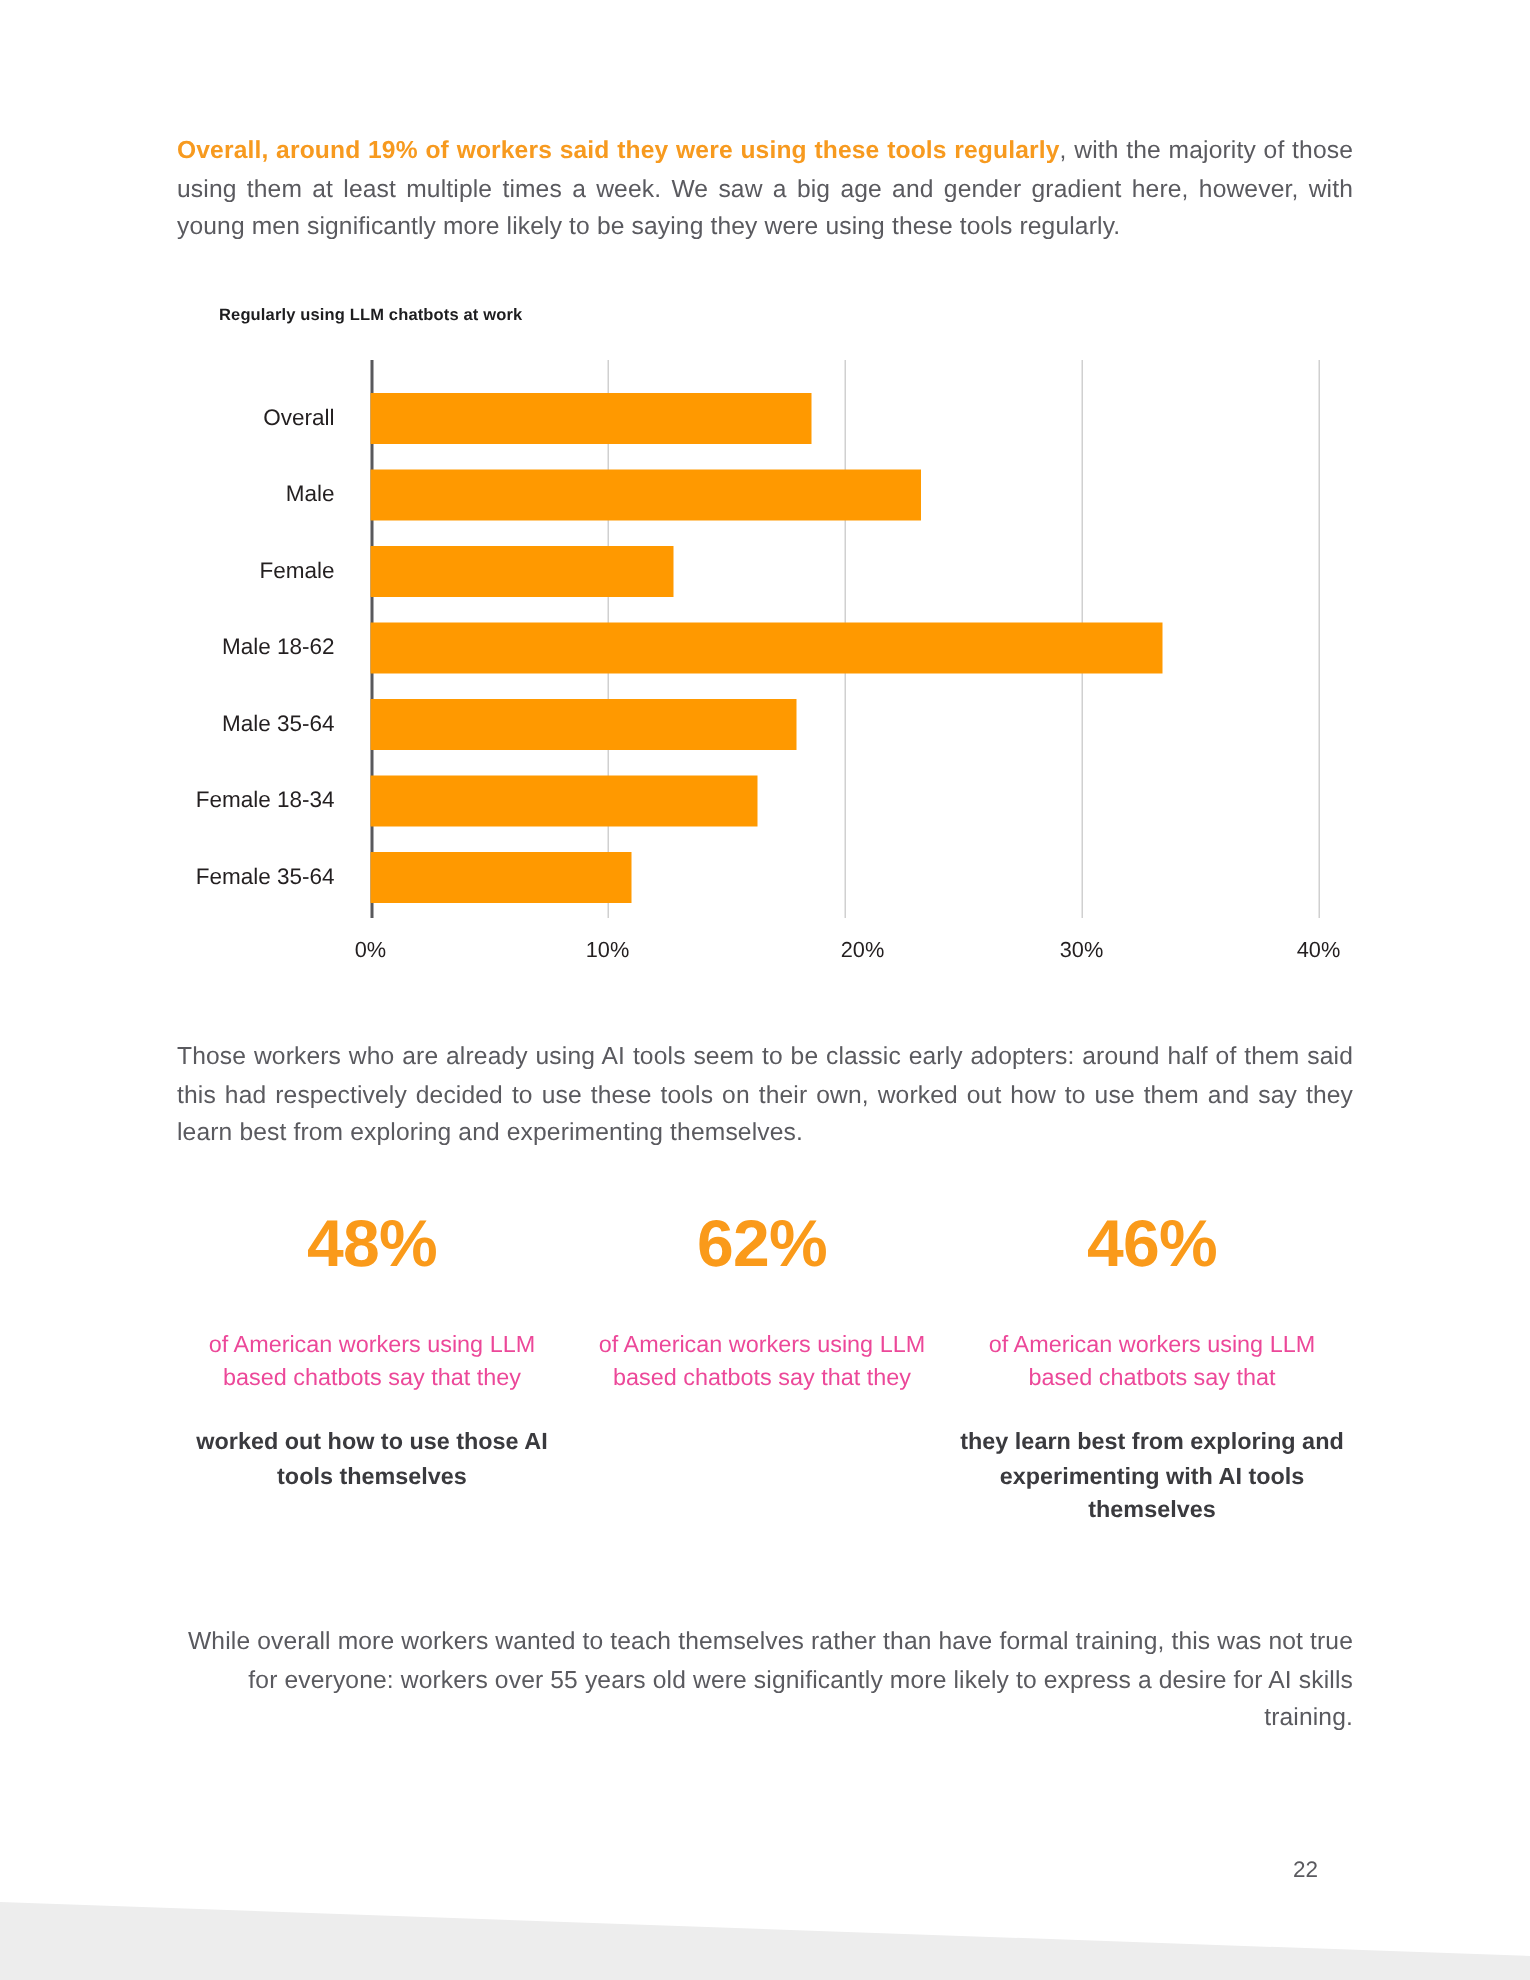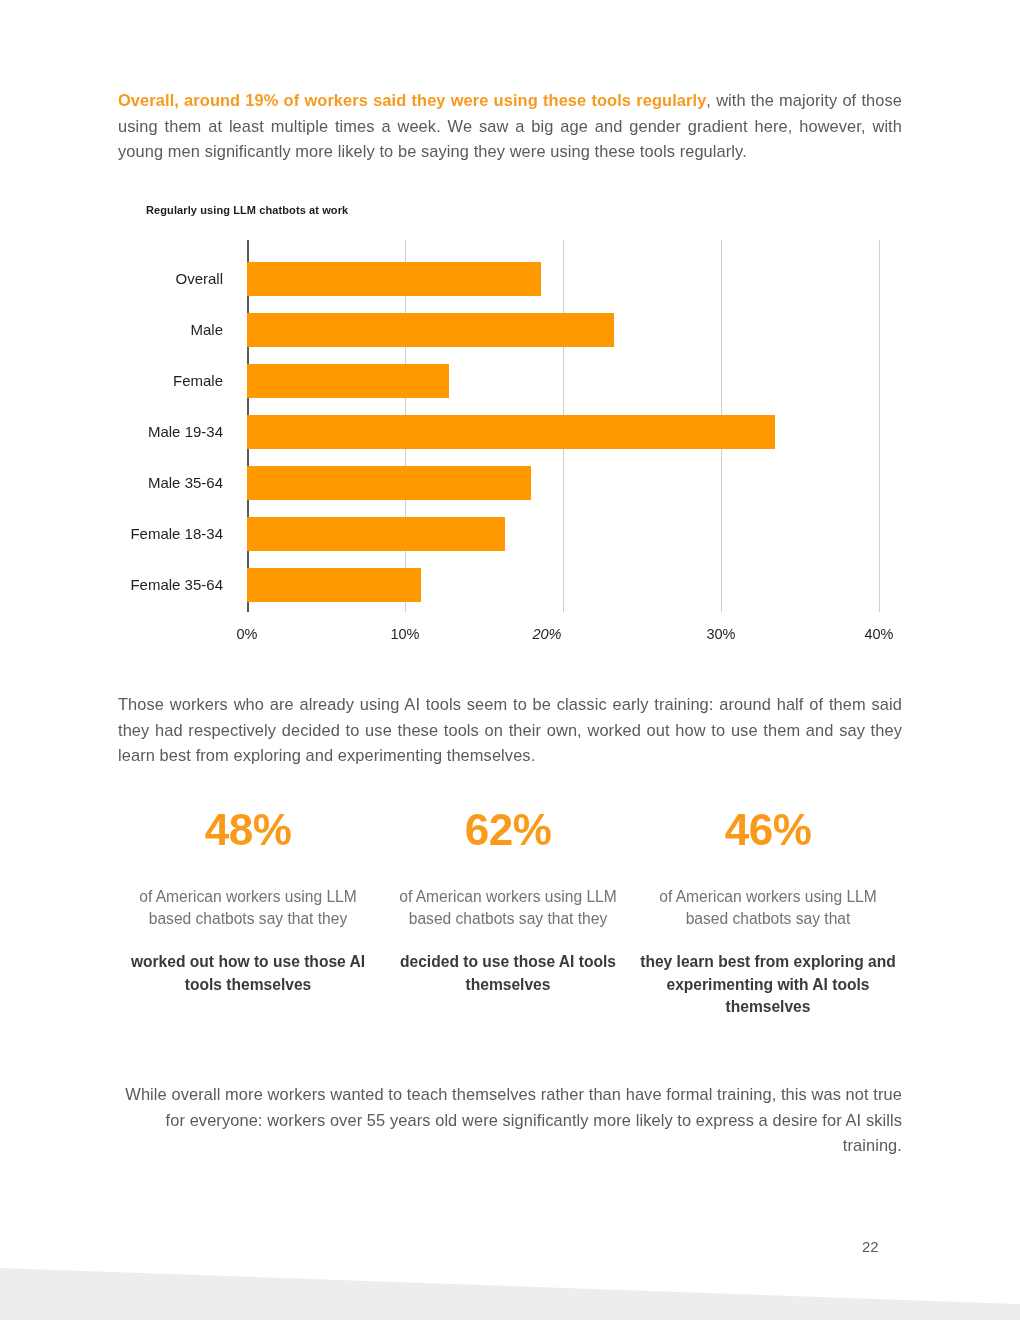--- a/index.html
+++ b/index.html
@@ -161,21 +161,21 @@
     font-size: 44px;
     font-weight: bold;
     color: #fa9a1a;
     letter-spacing: -0.5px;
     line-height: 1;
     margin-bottom: 34px;
   }
   .stat-lead {
     font-size: 15.6px;
     line-height: 21.5px;
-    color: #737373;
+    color: #ec4899;
     margin-bottom: 22px;
     padding: 0 6px;
   }
   .stat-bold {
     font-size: 15.6px;
     line-height: 22.5px;
     font-weight: bold;
     color: #3a3a3e;
     padding: 0 2px;
   }
@@ -214,60 +214,59 @@
             </div>
             <div class="bar-row">
               <span class="cat-label">Male</span>
               <div class="bar" style="width: 366.56px; background: rgb(255, 153, 0);"></div>
             </div>
             <div class="bar-row">
               <span class="cat-label">Female</span>
               <div class="bar" style="width: 202.24px; background: rgb(255, 153, 0);"></div>
             </div>
             <div class="bar-row">
-              <span class="cat-label">Male 19-34</span>
+              <span class="cat-label">Male 18-62</span>
               <div class="bar" style="width: 527.72px; background: rgb(255, 153, 0);"></div>
             </div>
             <div class="bar-row">
               <span class="cat-label">Male 35-64</span>
               <div class="bar" style="width: 284.4px; background: rgb(255, 153, 0);"></div>
             </div>
             <div class="bar-row">
               <span class="cat-label">Female 18-34</span>
               <div class="bar" style="width: 257.54px; background: rgb(255, 153, 0);"></div>
             </div>
             <div class="bar-row">
               <span class="cat-label">Female 35-64</span>
               <div class="bar" style="width: 173.8px; background: rgb(255, 153, 0);"></div>
             </div>
           </div>
         </div>
 
         <div class="tick-labels">
           <span class="tick" style="left:0px;">0%</span>
           <span class="tick" style="left:158px;">10%</span>
-          <span class="tick" style="left:300px;font-style:italic;">20%</span>
+          <span class="tick" style="left:328px;">20%</span>
           <span class="tick" style="left:474px;">30%</span>
           <span class="tick" style="left:632px;">40%</span>
         </div>
       </div>
     </div>
 
-    <p class="para mid">Those workers who are already using AI tools seem to be classic early training: around half of them said they had respectively decided to use these tools on their own, worked out how to use them and say they learn best from exploring and experimenting themselves.</p>
+    <p class="para mid">Those workers who are already using AI tools seem to be classic early adopters: around half of them said this had respectively decided to use these tools on their own, worked out how to use them and say they learn best from exploring and experimenting themselves.</p>
 
     <div class="stats">
       <div class="stat">
         <div class="stat-value">48%</div>
         <div class="stat-lead">of American workers using LLM based chatbots say that they</div>
         <div class="stat-bold">worked out how to use those AI tools themselves</div>
       </div>
       <div class="stat">
         <div class="stat-value">62%</div>
         <div class="stat-lead">of American workers using LLM based chatbots say that they</div>
-        <div class="stat-bold">decided to use those AI tools themselves</div>
       </div>
       <div class="stat">
         <div class="stat-value">46%</div>
         <div class="stat-lead">of American workers using LLM based chatbots say that</div>
         <div class="stat-bold">they learn best from exploring and experimenting with AI tools themselves</div>
       </div>
     </div>
 
     <p class="para outro">While overall more workers wanted to teach themselves rather than have formal training, this was not true for everyone: workers over 55 years old were significantly more likely to express a desire for AI skills training.</p>
 

